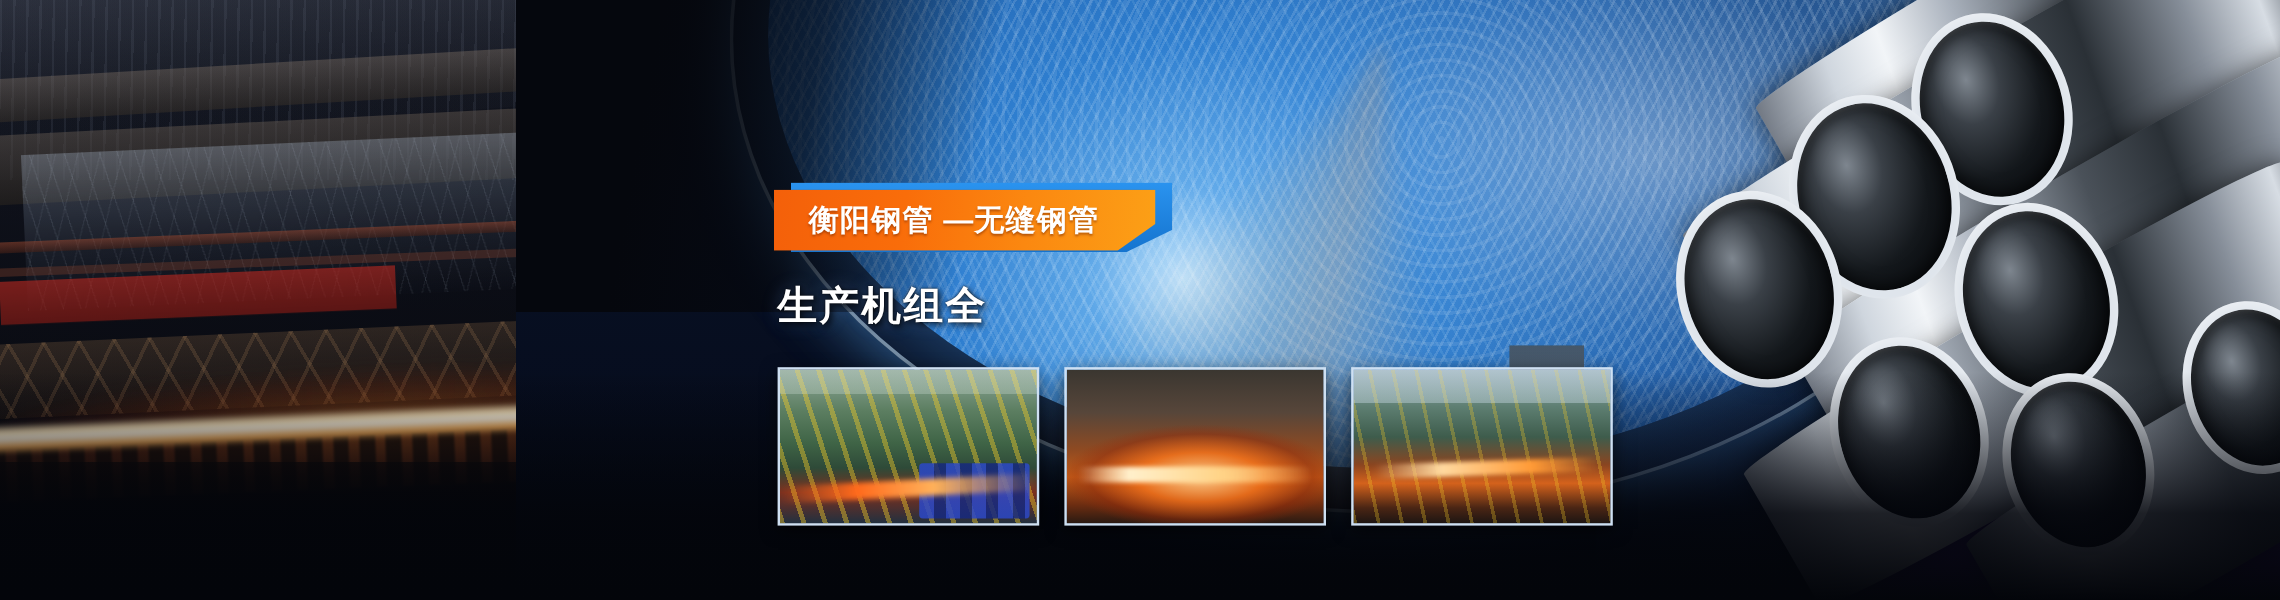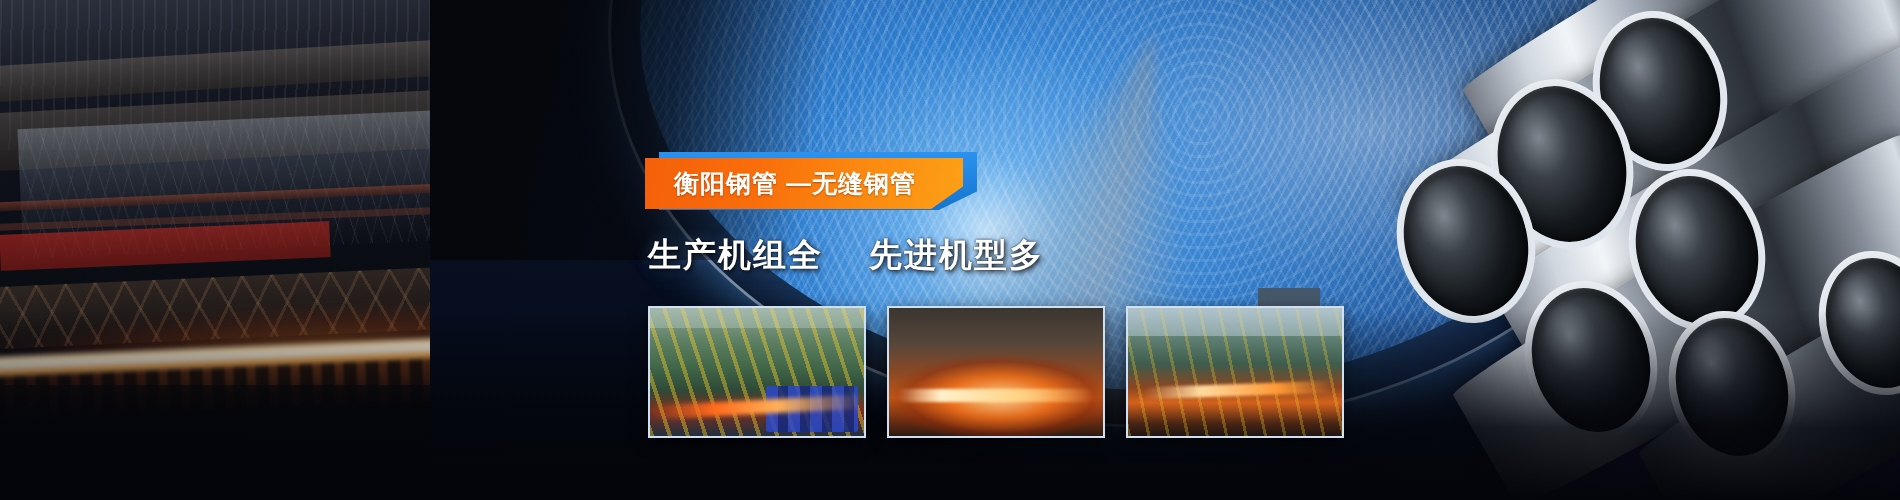--- a/index.html
+++ b/index.html
@@ -291,21 +291,20 @@
   <div class="vignette-bottom"></div>
 
   <div class="badge-wrap">
     <div class="badge-blue"></div>
     <div class="badge-orange"></div>
     <div class="badge-text">衡阳钢管 —无缝钢管</div>
   </div>
 
   <div class="headline">
     <span>生产机组全</span>
-    <span>先进机型多</span>
   </div>
 
   <div class="thumbs">
     <div class="thumb t1"></div>
     <div class="thumb t2"></div>
     <div class="thumb t3"></div>
   </div>
 
 </div>
 

